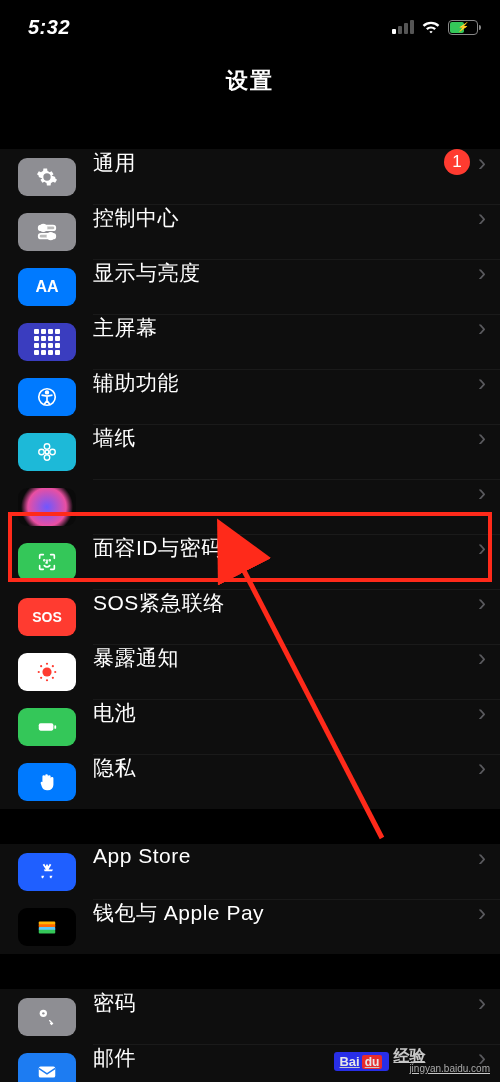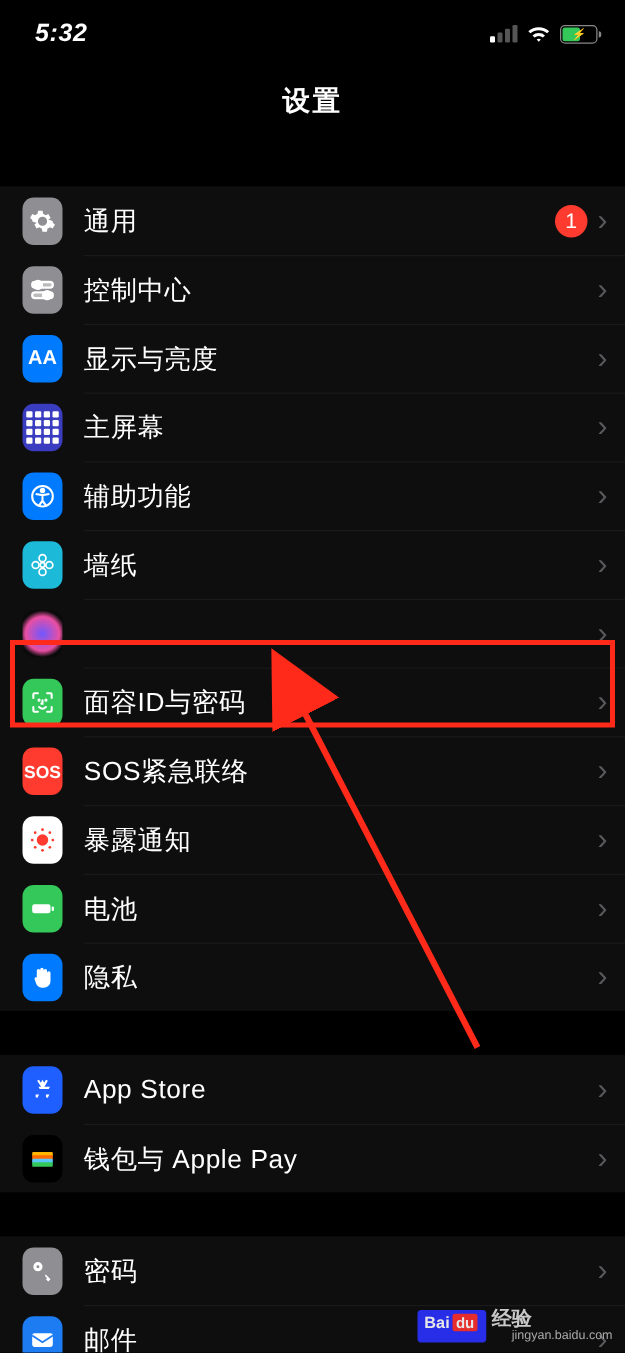--- a/index.html
+++ b/index.html
@@ -62,33 +62,33 @@
     position: relative;
   }
   .row + .row .label-wrap::before {
     content:'';
     position:absolute;
     left:0; right:-14px; top:0;
     height:1px;
     background: rgba(255,255,255,0.05);
   }
   .icon {
-    width: 32px; height: 38px;
+    width: 58px; height: 38px;
     border-radius: 9px;
     display: flex; align-items: center; justify-content: center;
     flex-shrink: 0;
     margin-right: 17px;
     font-size: 18px;
     color: #fff;
   }
   .icon svg { width: 22px; height: 22px; }
   .label-wrap {
     flex: 1;
     display: flex;
-    align-items: center;
+    align-items: flex-start;
     height: 100%;
     position: relative;
   }
   .label {
     font-size: 21px;
     color: #fff;
     letter-spacing: 0.5px;
   }
   .badge {
     background: #ff3b30;
@@ -137,24 +137,25 @@
 
   .arrow-svg {
     position: absolute;
     pointer-events: none;
     z-index: 6;
   }
 
   .watermark {
     position: absolute;
     right: 10px; bottom: 8px;
-    display: flex; gap: 4px;
+    display: flex; align-items: center; gap: 4px;
     color: #ddd;
     opacity: 0.9;
     z-index: 7;
+    text-decoration: underline;
   }
   .wm-logo {
     background:#2b32ff; color:#fff;
     font-weight:700; font-size:13px;
     padding: 2px 5px; border-radius:3px;
     font-family: Arial, sans-serif;
     display:flex; align-items:baseline;
   }
   .wm-logo .du { background:#ff3030; border-radius:2px; padding:0 3px; margin:0 2px; font-size:12px;}
   .wm-text { display:flex; flex-direction:column; line-height:1; }

